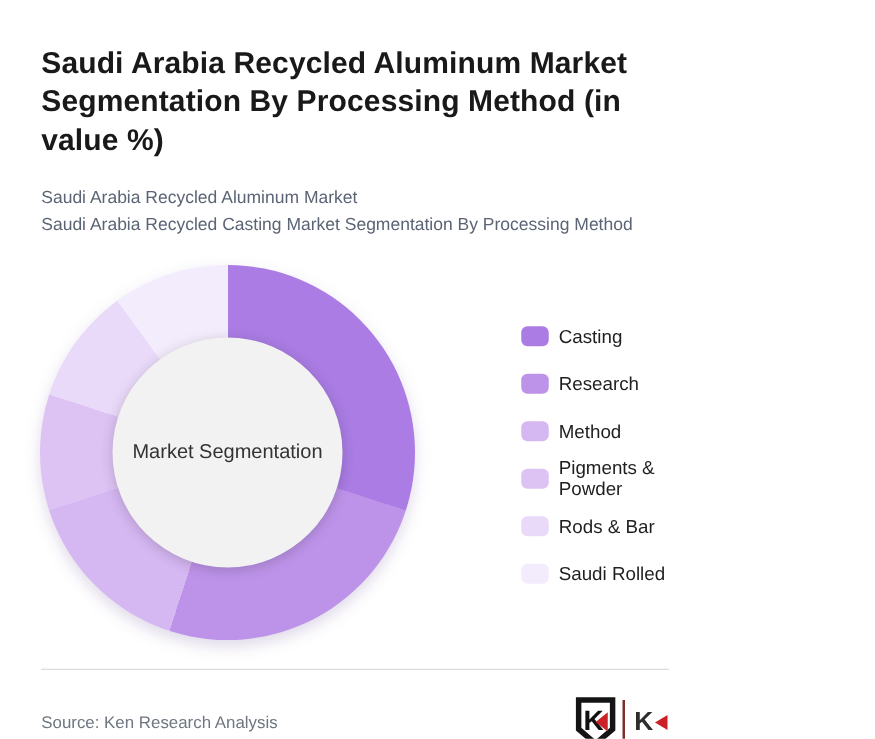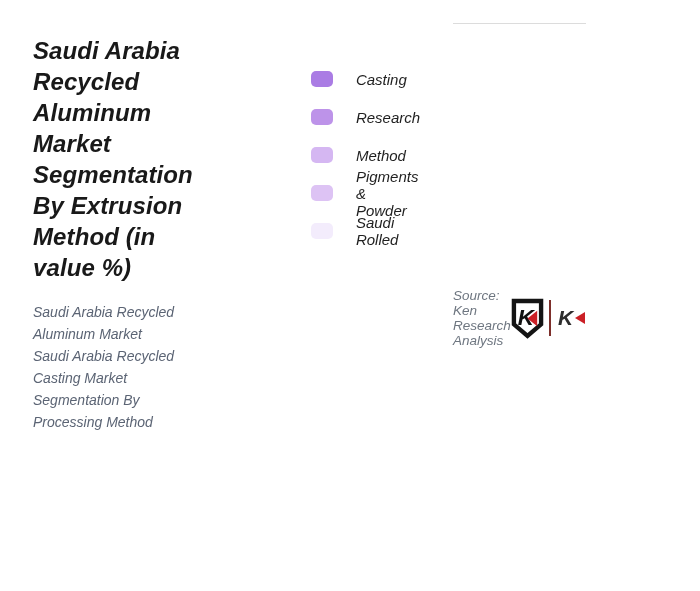--- a/index.html
+++ b/index.html
@@ -1,20 +1,20 @@
 <!DOCTYPE html>
 <html><head>
 <meta charset="utf-8">
 <style>
   html,body{margin:0;padding:0;}
   body{
     width:700px;height:591px;background:#ffffff;overflow:hidden;
     font-family:"Liberation Sans",sans-serif;border-radius:10px;
   }
-  .card{width:568px;height:591px;display:flex;flex-direction:row;box-sizing:border-box;font-style:italic;}
+  .card{width:568px;height:591px;display:flex;flex-direction:column;box-sizing:border-box;}
 
   
   .header{margin:35px 33px 0 33px;}
   .title{font-size:24px;font-weight:700;color:#191919;line-height:31px;letter-spacing:.1px;}
   .subtitle{margin-top:18px;font-size:14px;color:#5b6474;line-height:22px;font-weight:400;}
 
   
   .chart-row{display:flex;align-items:flex-start;margin-top:22px;}
   .donut-wrap{position:relative;width:300px;height:300px;margin-left:32px;flex:0 0 auto;}
   .donut-ring{
@@ -26,21 +26,21 @@
     width:184px;height:184px;border-radius:50%;
     display:flex;align-items:center;justify-content:center;
     box-shadow:0 2px 10px rgba(0,0,0,.18);
   }
   .donut-center-label{font-size:16px;color:#333;white-space:nowrap;}
 
   
   .legend{margin-left:85px;margin-top:49px;display:flex;flex-direction:column;}
   .legend-item{display:flex;align-items:center;height:16px;margin-bottom:22px;cursor:pointer;}
   .legend-swatch{width:22px;height:16px;border-radius:5px;flex:0 0 auto;}
-  .legend-label{margin-left:23px;font-size:15px;color:#1f1f1f;}
+  .legend-label{margin-left:8px;font-size:15px;color:#1f1f1f;}
 
   
   .footer{
     margin:23px 33px 0 33px;border-top:1px solid #dcdcdc;
     padding-top:21px;display:flex;justify-content:space-between;align-items:center;
   }
   .source{font-size:13.5px;color:#6e7680;}
   .logo{display:flex;align-items:center;}
   .logo-shield{width:33px;height:41px;display:block;}
   .logo-sep{width:2px;height:36px;background:#7d2f2b;margin:0 7px 0 5px;}
@@ -50,45 +50,55 @@
     border-right:10px solid #cb2026;display:inline-block;margin:0 1px 0 0;}
 </style>
 </head>
 <body>
 
 <div class="card">
 
   <div class="header">
     <div class="title">
       <div>Saudi Arabia Recycled Aluminum Market</div>
-      <div>Segmentation By Extrusion Method (in value %)</div>
+      <div>Segmentation By Processing Method (in value %)</div>
     </div>
     <div class="subtitle">
       <div>Saudi Arabia Recycled Aluminum Market</div>
       <div>Saudi Arabia Recycled Casting Market Segmentation By Processing Method</div>
     </div>
   </div>
 
   <div class="chart-row">
+    <div class="donut-wrap">
+      <div class="donut-ring" style="background: conic-gradient(rgb(170, 124, 228) 0deg, rgb(170, 124, 228) 108deg, rgb(189, 147, 233) 108deg, rgb(189, 147, 233) 198deg, rgb(213, 183, 242) 198deg, rgb(213, 183, 242) 252deg, rgb(221, 195, 244) 252deg, rgb(221, 195, 244) 288deg, rgb(233, 218, 249) 288deg, rgb(233, 218, 249) 324deg, rgb(243, 236, 252) 324deg, rgb(243, 236, 252) 360deg);"></div>
+      <div class="donut-hole" style="background: rgb(242, 242, 242);">
+        <span class="donut-center-label">Market Segmentation</span>
+      </div>
+    </div>
     <div class="legend">
         <div class="legend-item">
           <span class="legend-swatch" style="background: rgb(170, 124, 228);"></span>
           <span class="legend-label">Casting</span>
         </div>
         <div class="legend-item">
           <span class="legend-swatch" style="background: rgb(189, 147, 233);"></span>
           <span class="legend-label">Research</span>
         </div>
         <div class="legend-item">
           <span class="legend-swatch" style="background: rgb(213, 183, 242);"></span>
           <span class="legend-label">Method</span>
         </div>
         <div class="legend-item">
           <span class="legend-swatch" style="background: rgb(221, 195, 244);"></span>
           <span class="legend-label">Pigments &amp; Powder</span>
+        </div>
+        <div class="legend-item">
+          <span class="legend-swatch" style="background: rgb(233, 218, 249);"></span>
+          <span class="legend-label">Rods &amp; Bar</span>
         </div>
         <div class="legend-item">
           <span class="legend-swatch" style="background: rgb(243, 236, 252);"></span>
           <span class="legend-label">Saudi Rolled</span>
         </div>
       </div>
   </div>
 
   <div class="footer">
     <div class="source">Source: Ken Research Analysis</div>

